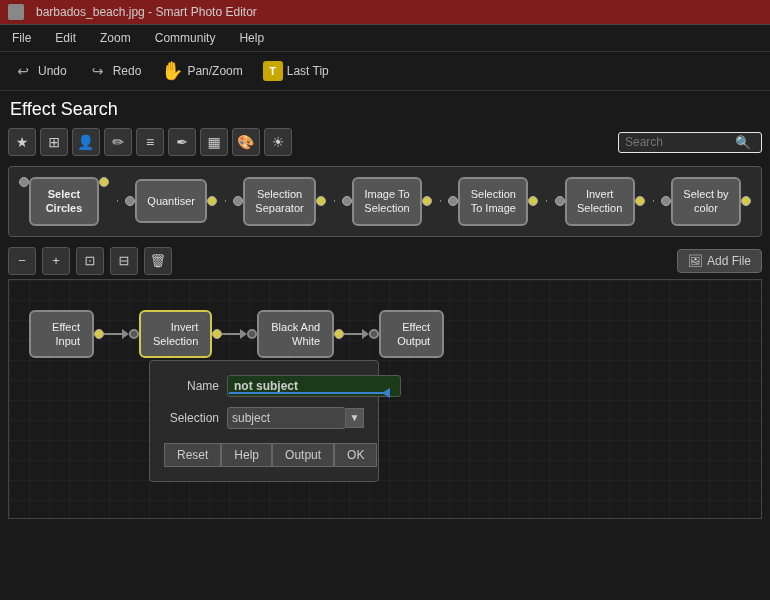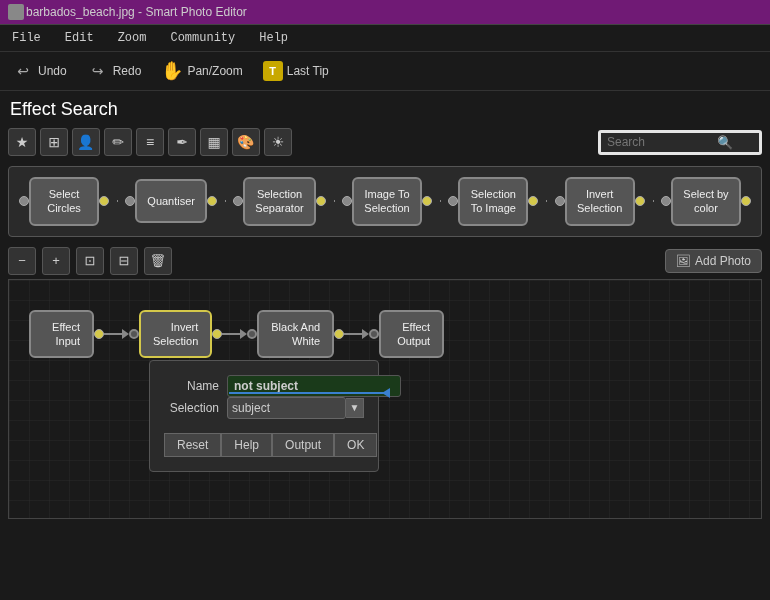--- a/index.html
+++ b/index.html
@@ -8,45 +8,44 @@
       height: 600px;
       background: #1a1a1a;
       font-family: Arial, sans-serif;
       font-size: 12px;
       color: #ccc;
       overflow: hidden;
     }
 
     
     .title-bar {
-      background: #701a75;
+      background: #7f1d1d;
       padding: 4px 8px;
       font-size: 12px;
       color: #ccc;
       border-bottom: 1px solid #444;
       display: flex;
       align-items: center;
-      gap: 2px;
+      gap: 12px;
     }
     .title-bar-icon {
       width: 16px;
       height: 16px;
       background: #888;
       border-radius: 2px;
       display: inline-block;
     }
 
     
     .menu-bar {
       background: #1a1a1a;
       padding: 4px 8px;
       display: flex;
       gap: 16px;
       border-bottom: 1px solid #333;
-      font-family: Liberation Mono, monospace;
     }
     .menu-item {
       color: #ccc;
       cursor: pointer;
       font-size: 12px;
       padding: 2px 4px;
     }
 
     
     .toolbar {
@@ -119,24 +118,24 @@
       justify-content: center;
       cursor: pointer;
       color: #ccc;
       font-size: 14px;
     }
     .search-box {
       margin-left: auto;
       display: flex;
       align-items: center;
       background: #2a2a2a;
-      border: 3px solid #e5e5e5;
+      border: 1px solid #e5e5e5;
       border-radius: 3px;
       padding: 2px 6px;
-      width: 164px;
+      width: 144px;
     }
     .search-input {
       background: transparent;
       border: none;
       outline: none;
       color: #ccc;
       font-size: 12px;
       width: 110px;
     }
     .search-icon { color: #888; font-size: 13px; }
@@ -298,20 +297,21 @@
       background: #2a2a2a;
       border: 1px solid #555;
       border-radius: 4px;
       width: 230px;
       padding: 14px;
       z-index: 10;
     }
     .dialog-row {
       display: flex;
       align-items: center;
+      margin-bottom: 10px;
       gap: 8px;
     }
     .dialog-label {
       color: #ccc;
       font-size: 12px;
       min-width: 55px;
       text-align: right;
     }
     .dialog-input {
       background: #1a3a1a;
@@ -456,21 +456,21 @@
   </div>
   <div class="search-box">
     <input class="search-input" type="text" placeholder="Search" style="">
     <span class="search-icon">🔍</span>
   </div>
 </div>
 
 <div class="effects-panel">
 
   <div class="effect-node">
-    <div style="display:flex;align-items:center;">
+    <div style="display:flex;font-weight:bold;">
       <div class="connector-dot connector-dot-gray"></div>
       <div class="effect-box" style="margin:0 0;">Select<br>Circles</div>
       <div class="connector-dot"></div>
     </div>
   </div>
   <div class="connector-line"></div>
 
   <div class="effect-node">
     <div style="display:flex;align-items:center;">
       <div class="connector-dot connector-dot-gray"></div>
@@ -536,21 +536,21 @@
     <span>⊡</span>
   </div>
   <div class="bottom-icon-btn">
     <span>⊟</span>
   </div>
   <div class="bottom-icon-btn">
     <span>🗑</span>
   </div>
   <div class="add-image-btn">
     <span>🖼</span>
-    <span>Add Photo</span>
+    <span>Add File</span>
   </div>
 </div>
 
 <div class="canvas-area">
   <div class="canvas-bg"></div>
 
   <div class="pipeline">
 
     <div style="display:flex;align-items:center;">
       <div class="pipe-node">Effect<br>Input</div>

